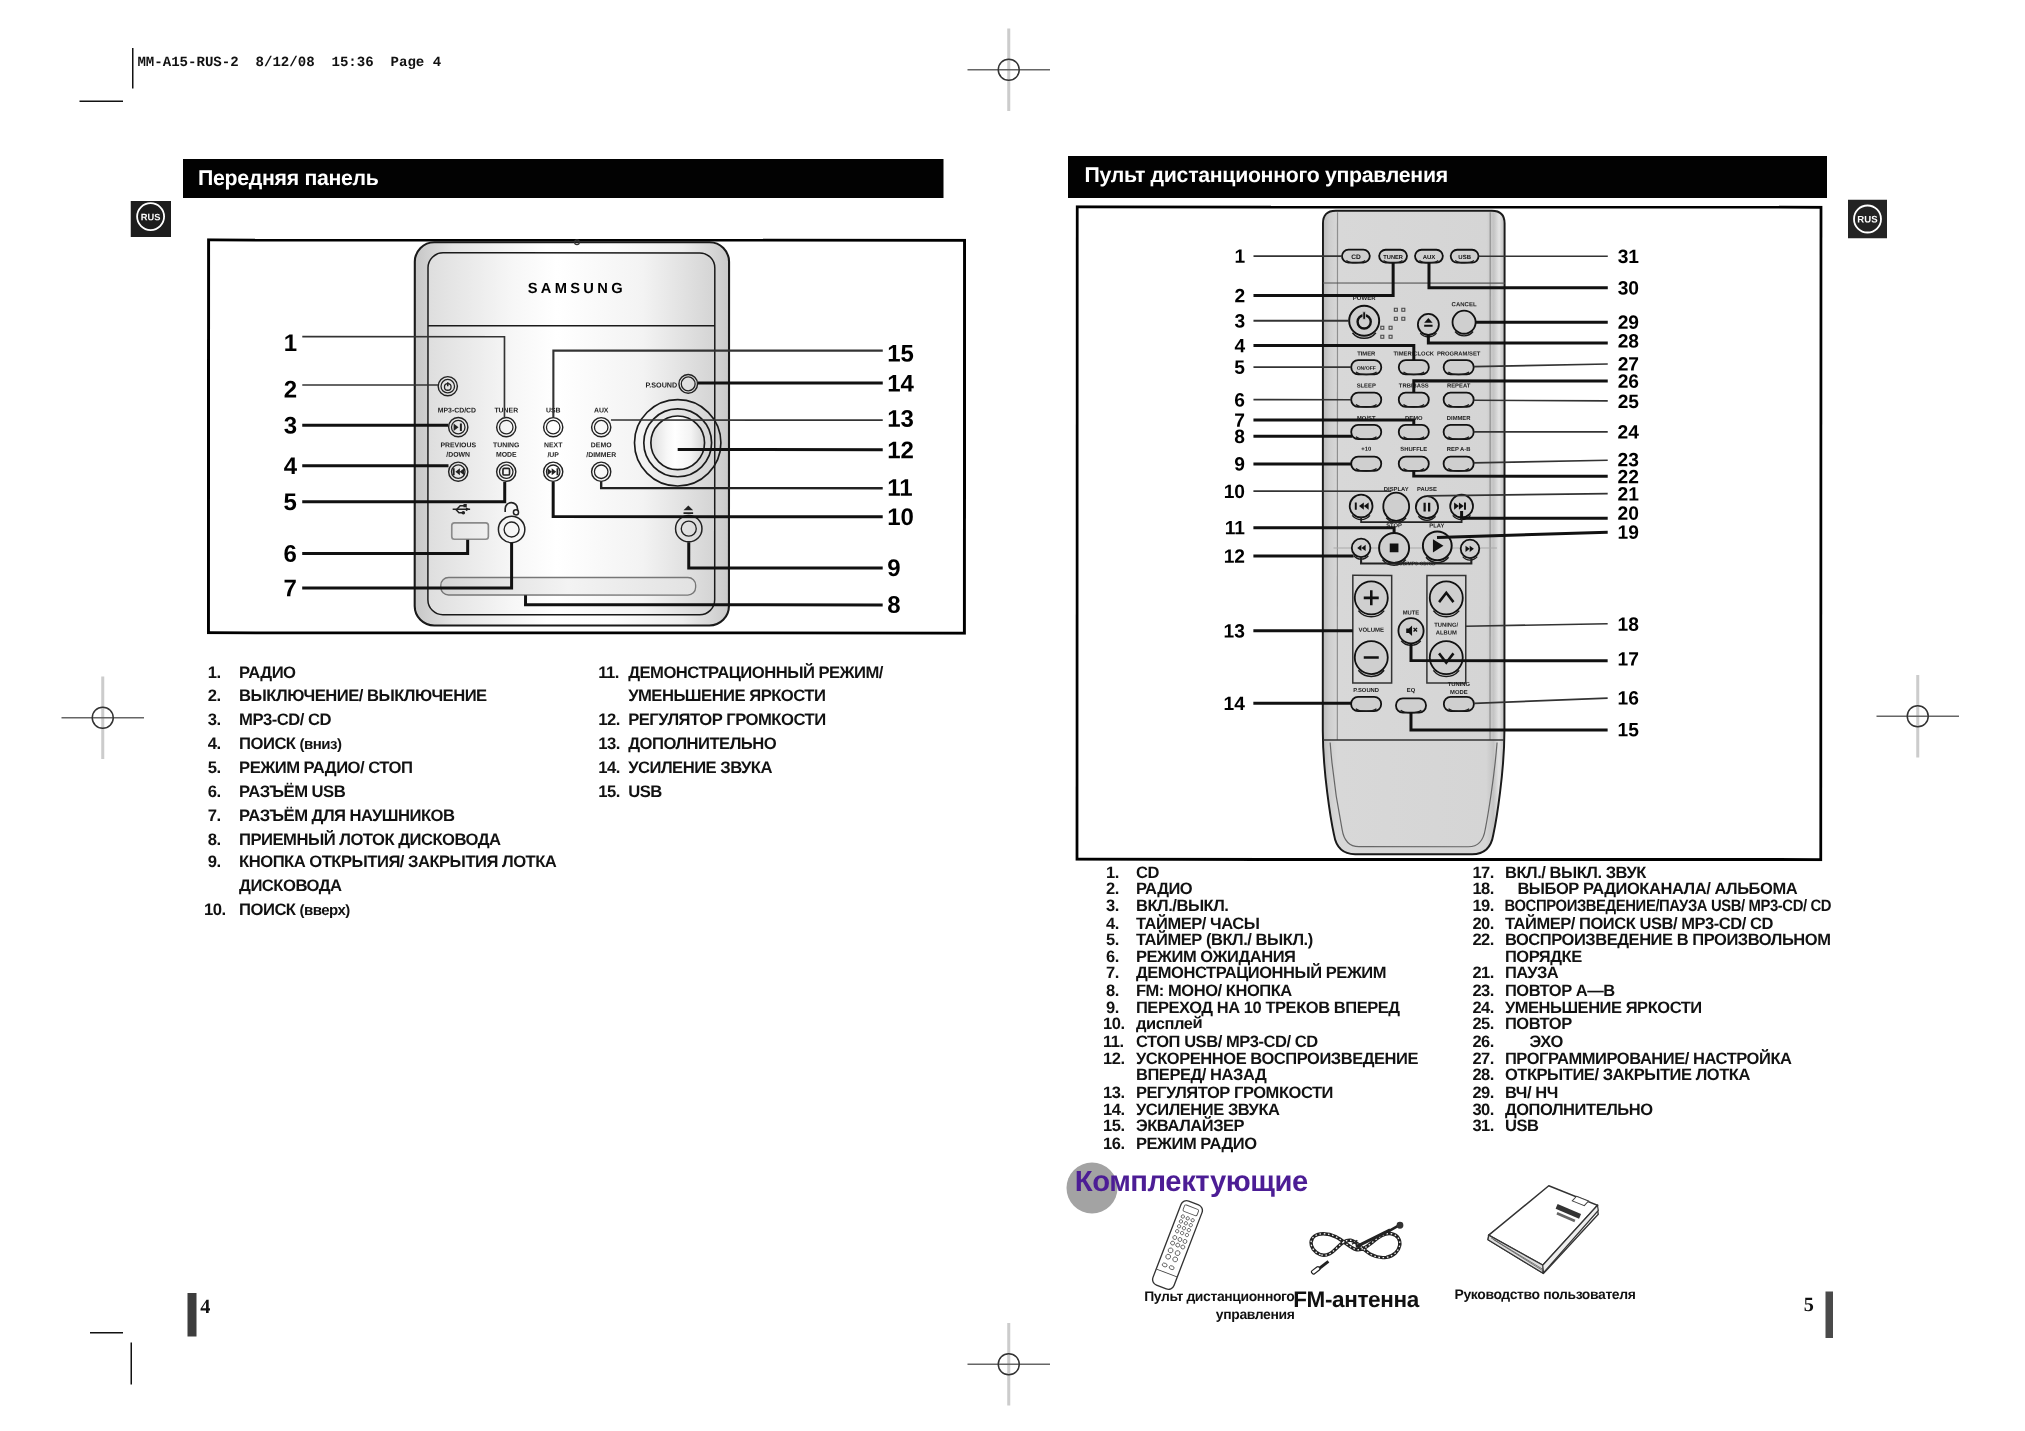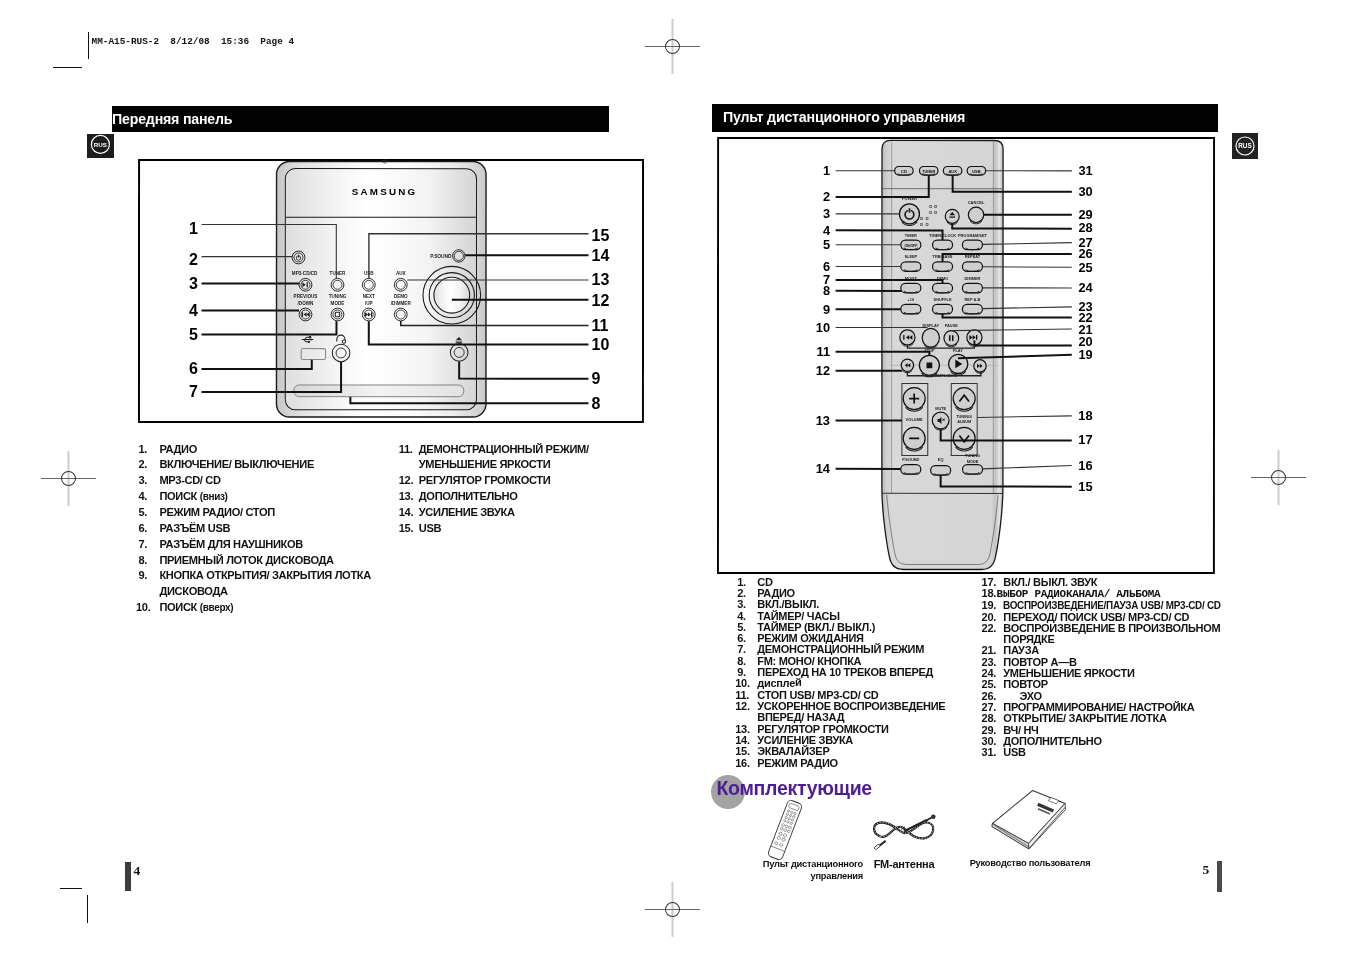--- a/index.html
+++ b/index.html
@@ -43,21 +43,21 @@
 <line x1="3" y1="30.5" x2="58" y2="30.5" stroke="#666" stroke-width="1"></line>
 <circle cx="30.5" cy="30.5" r="7" fill="none" stroke="#333" stroke-width="1"></circle>
 </svg>
 
 <svg class="abs" style="left:1248px;top:447px;" width="61" height="61" viewBox="0 0 61 61">
 <line x1="30.5" y1="3" x2="30.5" y2="58" stroke="#cccccc" stroke-width="2"></line>
 <line x1="3" y1="30.5" x2="58" y2="30.5" stroke="#666" stroke-width="1"></line>
 <circle cx="30.5" cy="30.5" r="7" fill="none" stroke="#333" stroke-width="1"></circle>
 </svg>
 
-<div class="bar" style="left:112px;top:105.5px;width:496.5px;height:26px;">Передняя панель</div>
+<div class="bar" style="left:122px;top:105.5px;width:496.5px;height:26px;padding-left:10px;">Передняя панель</div>
 
 <svg class="abs" style="left:87px;top:134px;" width="27" height="24" viewBox="0 0 27 24">
 <rect x="0" y="0" width="27" height="24" fill="#1d1d1d"></rect>
 <circle cx="13.4" cy="10.4" r="9" fill="none" stroke="#fff" stroke-width="1.2"></circle>
 <text x="13.4" y="12.8" font-size="6.2" font-weight="bold" fill="#fff" text-anchor="middle" font-family="Liberation Sans">RUS</text>
 </svg>
 
 <div class="bar" style="left:711.5px;top:104px;width:495.4px;height:27.5px;line-height:27.5px;padding-left:11.5px;">Пульт дистанционного управления</div>
 
 <svg class="abs" style="left:1232px;top:133px;" width="26" height="26" viewBox="0 0 26 26">
@@ -725,21 +725,21 @@
 
 <text x="361.4" y="306.7" font-size="12.8" font-weight="bold" fill="#000">17</text>
 
 <text x="361.4" y="332.7" font-size="12.8" font-weight="bold" fill="#000">16</text>
 
 <text x="361.4" y="353.8" font-size="12.8" font-weight="bold" fill="#000">15</text>
 </svg>
 
 <div class="list" style="left:138.5px;top:441.6px;width:260px;font-size:11.1px;line-height:15.85px;letter-spacing:-0.35px;">
 <div class="li"><span class="num">1.</span><span style="margin-left:20.9px;">РАДИО</span></div>
-<div class="li"><span class="num">2.</span><span style="margin-left:20.9px;">ВКЛЮЧЕНИЕ/ ВЫКЛЮЧЕНИЕ</span></div>
+<div class="li"><span class="num">2.</span><span style="margin-left:20.9px;">ВЫКЛЮЧЕНИЕ/ ВЫКЛЮЧЕНИЕ</span></div>
 <div class="li"><span class="num">3.</span><span style="margin-left:20.9px;">MP3-CD/ CD</span></div>
 <div class="li"><span class="num">4.</span><span style="margin-left:20.9px;">ПОИСК <span style="font-size:10px;">(вниз)</span></span></div>
 <div class="li"><span class="num">5.</span><span style="margin-left:20.9px;">РЕЖИМ РАДИО/ СТОП</span></div>
 <div class="li"><span class="num">6.</span><span style="margin-left:20.9px;">РАЗЪЁМ USB</span></div>
 <div class="li"><span class="num">7.</span><span style="margin-left:20.9px;">РАЗЪЁМ ДЛЯ НАУШНИКОВ</span></div>
 <div class="li"><span class="num">8.</span><span style="margin-left:20.9px;">ПРИЕМНЫЙ ЛОТОК ДИСКОВОДА</span></div>
 <div class="li"><span class="num">9.</span><span style="margin-left:20.9px;">КНОПКА ОТКРЫТИЯ/ ЗАКРЫТИЯ ЛОТКА</span></div>
 <div class="li"><span style="margin-left:20.9px;">ДИСКОВОДА</span></div>
 <div class="li"><span class="num" style="left:-2.5px;">10.</span><span style="margin-left:20.9px;">ПОИСК <span style="font-size:10px;">(вверх)</span></span></div>
 </div>
@@ -768,23 +768,23 @@
 <div class="li"><span class="num" style="left:-2px;">12.</span><span style="margin-left:20px;">УСКОРЕННОЕ ВОСПРОИЗВЕДЕНИЕ</span></div>
 <div class="li"><span style="margin-left:20px;">ВПЕРЕД/ НАЗАД</span></div>
 <div class="li"><span class="num" style="left:-2px;">13.</span><span style="margin-left:20px;">РЕГУЛЯТОР ГРОМКОСТИ</span></div>
 <div class="li"><span class="num" style="left:-2px;">14.</span><span style="margin-left:20px;">УСИЛЕНИЕ ЗВУКА</span></div>
 <div class="li"><span class="num" style="left:-2px;">15.</span><span style="margin-left:20px;">ЭКВАЛАЙЗЕР</span></div>
 <div class="li"><span class="num" style="left:-2px;">16.</span><span style="margin-left:20px;">РЕЖИМ РАДИО</span></div>
 </div>
 
 <div class="list" style="left:981.6px;top:576.6px;width:245px;font-size:11px;line-height:11.32px;letter-spacing:-0.3px;">
 <div class="li"><span class="num">17.</span><span style="margin-left:21.7px;">ВКЛ./ ВЫКЛ. ЗВУК</span></div>
-<div class="li"><span class="num">18.</span><span style="margin-left:15px;font-family:Liberation Mono, monospace;">ВЫБОР РАДИОКАНАЛА/ АЛЬБОМА</span></div>
+<div class="li"><span class="num">18.</span><span style="margin-left:30px;">ВЫБОР РАДИОКАНАЛА/ АЛЬБОМА</span></div>
 <div class="li" style="white-space:nowrap;"><span class="num">19.</span><span style="margin-left:21.7px;display:inline-block;transform:scaleX(0.9);transform-origin:0 50%;">ВОСПРОИЗВЕДЕНИЕ/ПАУЗА USB/ MP3-CD/ CD</span></div>
-<div class="li"><span class="num">20.</span><span style="margin-left:21.7px;">ПЕРЕХОД/ ПОИСК USB/ MP3-CD/ CD</span></div>
+<div class="li"><span class="num">20.</span><span style="margin-left:21.7px;">ТАЙМЕР/ ПОИСК USB/ MP3-CD/ CD</span></div>
 <div class="li"><span class="num">22.</span><span style="margin-left:21.7px;">ВОСПРОИЗВЕДЕНИЕ В ПРОИЗВОЛЬНОМ</span></div>
 <div class="li"><span style="margin-left:21.7px;">ПОРЯДКЕ</span></div>
 <div class="li"><span class="num">21.</span><span style="margin-left:21.7px;">ПАУЗА</span></div>
 <div class="li"><span class="num">23.</span><span style="margin-left:21.7px;">ПОВТОР А—В</span></div>
 <div class="li"><span class="num">24.</span><span style="margin-left:21.7px;">УМЕНЬШЕНИЕ ЯРКОСТИ</span></div>
 <div class="li"><span class="num">25.</span><span style="margin-left:21.7px;">ПОВТОР</span></div>
 <div class="li"><span class="num">26.</span><span style="margin-left:38px;">ЭХО</span></div>
 <div class="li"><span class="num">27.</span><span style="margin-left:21.7px;">ПРОГРАММИРОВАНИЕ/ НАСТРОЙКА</span></div>
 <div class="li"><span class="num">28.</span><span style="margin-left:21.7px;">ОТКРЫТИЕ/ ЗАКРЫТИЕ ЛОТКА</span></div>
 <div class="li"><span class="num">29.</span><span style="margin-left:21.7px;">ВЧ/ НЧ</span></div>
@@ -847,21 +847,21 @@
 <path d="M9 37.2 L43.7 58.3 M10.5 38.3 L43.8 59.3" stroke="#555" stroke-width="0.5" fill="none"></path>
 <g transform="rotate(23 59 22)">
 <rect x="51" y="17.5" width="17" height="3.4" fill="#333"></rect>
 <rect x="53" y="22.4" width="13" height="1.8" fill="#666"></rect>
 </g>
 <path d="M66 9.5 L74 12.7 L71.2 15.8 L63.2 12.6 Z" fill="#fff" stroke="#444" stroke-width="0.7"></path>
 </svg>
 
 <div class="abs" style="left:703px;top:857.5px;width:160px;text-align:right;font-size:9.3px;font-weight:bold;line-height:12.4px;color:#111;letter-spacing:-0.25px;">Пульт дистанционного<br>управления</div>
 
-<div class="abs" style="left:844px;top:858px;width:120px;text-align:center;font-size:11px;font-weight:bold;color:#111;letter-spacing:-0.25px;">FM-антенна</div>
+<div class="abs" style="left:844px;top:858px;width:120px;text-align:center;font-size:15px;font-weight:bold;color:#111;letter-spacing:-0.25px;">FM-антенна</div>
 
 <div class="abs" style="left:950px;top:857.5px;width:160px;text-align:center;font-size:9.3px;font-weight:bold;color:#111;letter-spacing:-0.25px;">Руководство пользователя</div>
 
 <div class="abs" style="left:125px;top:862px;width:5.5px;height:29px;background:#3d3d3d;"></div>
 
 <div class="abs" style="left:133.5px;top:862.5px;font-size:13.5px;font-weight:bold;color:#111;font-family:'Liberation Serif',serif;">4</div>
 
 <div class="abs" style="left:1202.5px;top:861.5px;font-size:13.5px;font-weight:bold;color:#111;font-family:'Liberation Serif',serif;">5</div>
 
 <div class="abs" style="left:1216.5px;top:861px;width:5.5px;height:30.5px;background:#4a4a4a;"></div>

